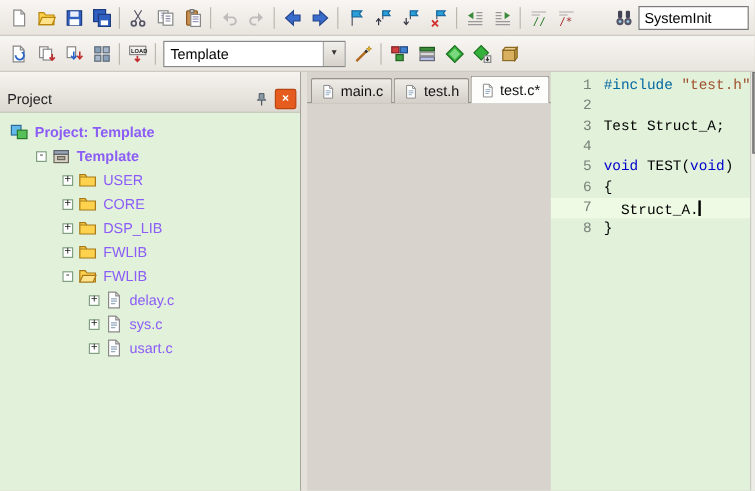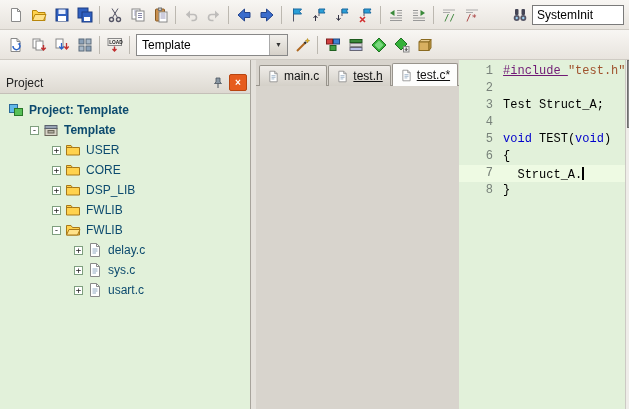--- a/index.html
+++ b/index.html
@@ -23,29 +23,29 @@
   .panel-header .ptitle{flex:1;}
   .hbtn{width:16px;height:15px;display:flex;align-items:center;justify-content:center;margin-left:3px;flex:none;}
   .hbtn svg{width:12px;height:12px;display:block;}
   .close-btn{background:var(--close-bg,#e65c1e);border:1px solid #b84510;border-radius:2px;color:#fff;font-size:10px;line-height:1;font-weight:bold;}
   .tree{flex:1;padding-top:6px;font-size:12px;overflow:hidden;}
   .tree-row{height:20px;display:flex;align-items:center;cursor:default;}
   .expander{width:9px;height:9px;flex:none;border:1px solid #7f9f7f;background:#fff;color:#222;font-size:9px;line-height:7px;text-align:center;margin-right:4px;font-family:"DejaVu Sans Mono",monospace;box-sizing:border-box;}
   .exp-space{width:13px;flex:none;}
   .tree-icon{width:17px;height:16px;flex:none;margin-right:4px;}
   .tree-icon svg{width:16px;height:16px;display:block;}
-  .tree-label{white-space:nowrap;color:#0c4a6e;}
+  .tree-label{white-space:nowrap;color:#8b5cf6;}
   .tree-label.bold{font-weight:bold;}
   .splitter{width:5px;flex:none;background:#e4e1db;}
   .editor-area{flex:1;display:flex;min-width:0;background:#d8d4cd;}
   .tab-bar{height:23px;flex:none;display:flex;align-items:flex-end;padding:2px 0 0 3px;background:#d8d4cd;border-bottom:1px solid #98948c;}
   .tab{height:20px;display:flex;align-items:center;gap:4px;padding:0 7px;font-size:12px;background:linear-gradient(#efece8,#d4d0c8);border:1px solid #98948c;border-bottom:none;border-radius:2px 2px 0 0;margin-right:1px;position:relative;top:1px;color:#111;white-space:nowrap;}
   .tab svg{width:13px;height:13px;display:block;}
   .tab.active{background:#fdfdfc;height:22px;}
-  .tab .tab-label.underline{text-decoration:underline;}
+  .tab .tab-label.underline{}
   .editor{flex:1;display:flex;min-height:0;background:var(--editor-bg,#e2f1da);}
   .code-scroll{flex:1;min-width:0;font-family:"Liberation Mono","DejaVu Sans Mono",monospace;font-size:12px;line-height:17px;padding-top:3px;overflow:hidden;}
   .code-line{display:flex;height:17px;white-space:pre;}
   .code-line.current{background:var(--current-line-bg,#eefae3);}
   .lnum{width:34px;flex:none;text-align:right;padding-right:10px;color:var(--line-number,#78827a);}
   .ltext{white-space:pre;}
   .caret{display:inline-block;width:1.5px;height:13px;background:#000;transform:translateY(2px);}
   .vscroll{width:15px;flex:none;position:relative;background:#efede9;border-left:1px solid #cccac4;}
   .vthumb{position:absolute;left:1px;right:1px;top:0;height:66px;background:#8f8f8f;border:1px solid #6f6f6f;}
 </style>
@@ -495,21 +495,21 @@
                 <path d="M3.5 1.5h6l3 3v10h-9z" fill="#fff" stroke="#8a8a8a"></path>
                 <path d="M9.5 1.5v3h3" fill="none" stroke="#8a8a8a"></path>
                 <path d="M5.5 7h5M5.5 9h5M5.5 11h3.5" stroke="#90a8c0"></path>
               </svg>
             </span>
             <span class="tab-label underline" data-name="tab-label">test.c*</span>
           </div>
         </div>
       <div class="editor" data-name="code-editor">
         <div class="code-scroll" id="code" data-name="code-area">
-            <div class="code-line" data-name="code-line-1"><span class="lnum" data-name="line-number">1</span><span class="ltext" data-name="line-text"><span style="color: #701a75; text-decoration: underline;">#include </span><span style="color: rgb(160, 82, 45);">"test.h"</span></span></div>
+            <div class="code-line" data-name="code-line-1"><span class="lnum" data-name="line-number">1</span><span class="ltext" data-name="line-text"><span style="color: #0369a1;">#include </span><span style="color: rgb(160, 82, 45);">"test.h"</span></span></div>
             <div class="code-line" data-name="code-line-2"><span class="lnum" data-name="line-number">2</span><span class="ltext" data-name="line-text"></span></div>
             <div class="code-line" data-name="code-line-3"><span class="lnum" data-name="line-number">3</span><span class="ltext" data-name="line-text"><span style="color: rgb(0, 0, 0);">Test Struct_A;</span></span></div>
             <div class="code-line" data-name="code-line-4"><span class="lnum" data-name="line-number">4</span><span class="ltext" data-name="line-text"></span></div>
             <div class="code-line" data-name="code-line-5"><span class="lnum" data-name="line-number">5</span><span class="ltext" data-name="line-text"><span style="color: rgb(0, 0, 204);">void </span><span style="color: rgb(0, 0, 0);">TEST(</span><span style="color: rgb(0, 0, 204);">void</span><span style="color: rgb(0, 0, 0);">)</span></span></div>
             <div class="code-line" data-name="code-line-6"><span class="lnum" data-name="line-number">6</span><span class="ltext" data-name="line-text"><span style="color: rgb(0, 0, 0);">{</span></span></div>
             <div class="code-line current" data-name="code-line-7"><span class="lnum" data-name="line-number">7</span><span class="ltext" data-name="line-text"><span style="color: rgb(0, 0, 0);">  Struct_A.</span><span class="caret" data-name="text-caret"></span></span></div>
             <div class="code-line" data-name="code-line-8"><span class="lnum" data-name="line-number">8</span><span class="ltext" data-name="line-text"><span style="color: rgb(0, 0, 0);">}</span></span></div>
           </div>
         <div class="vscroll" data-name="editor-vscrollbar">
           <div class="vthumb" data-name="scrollbar-thumb"></div>

